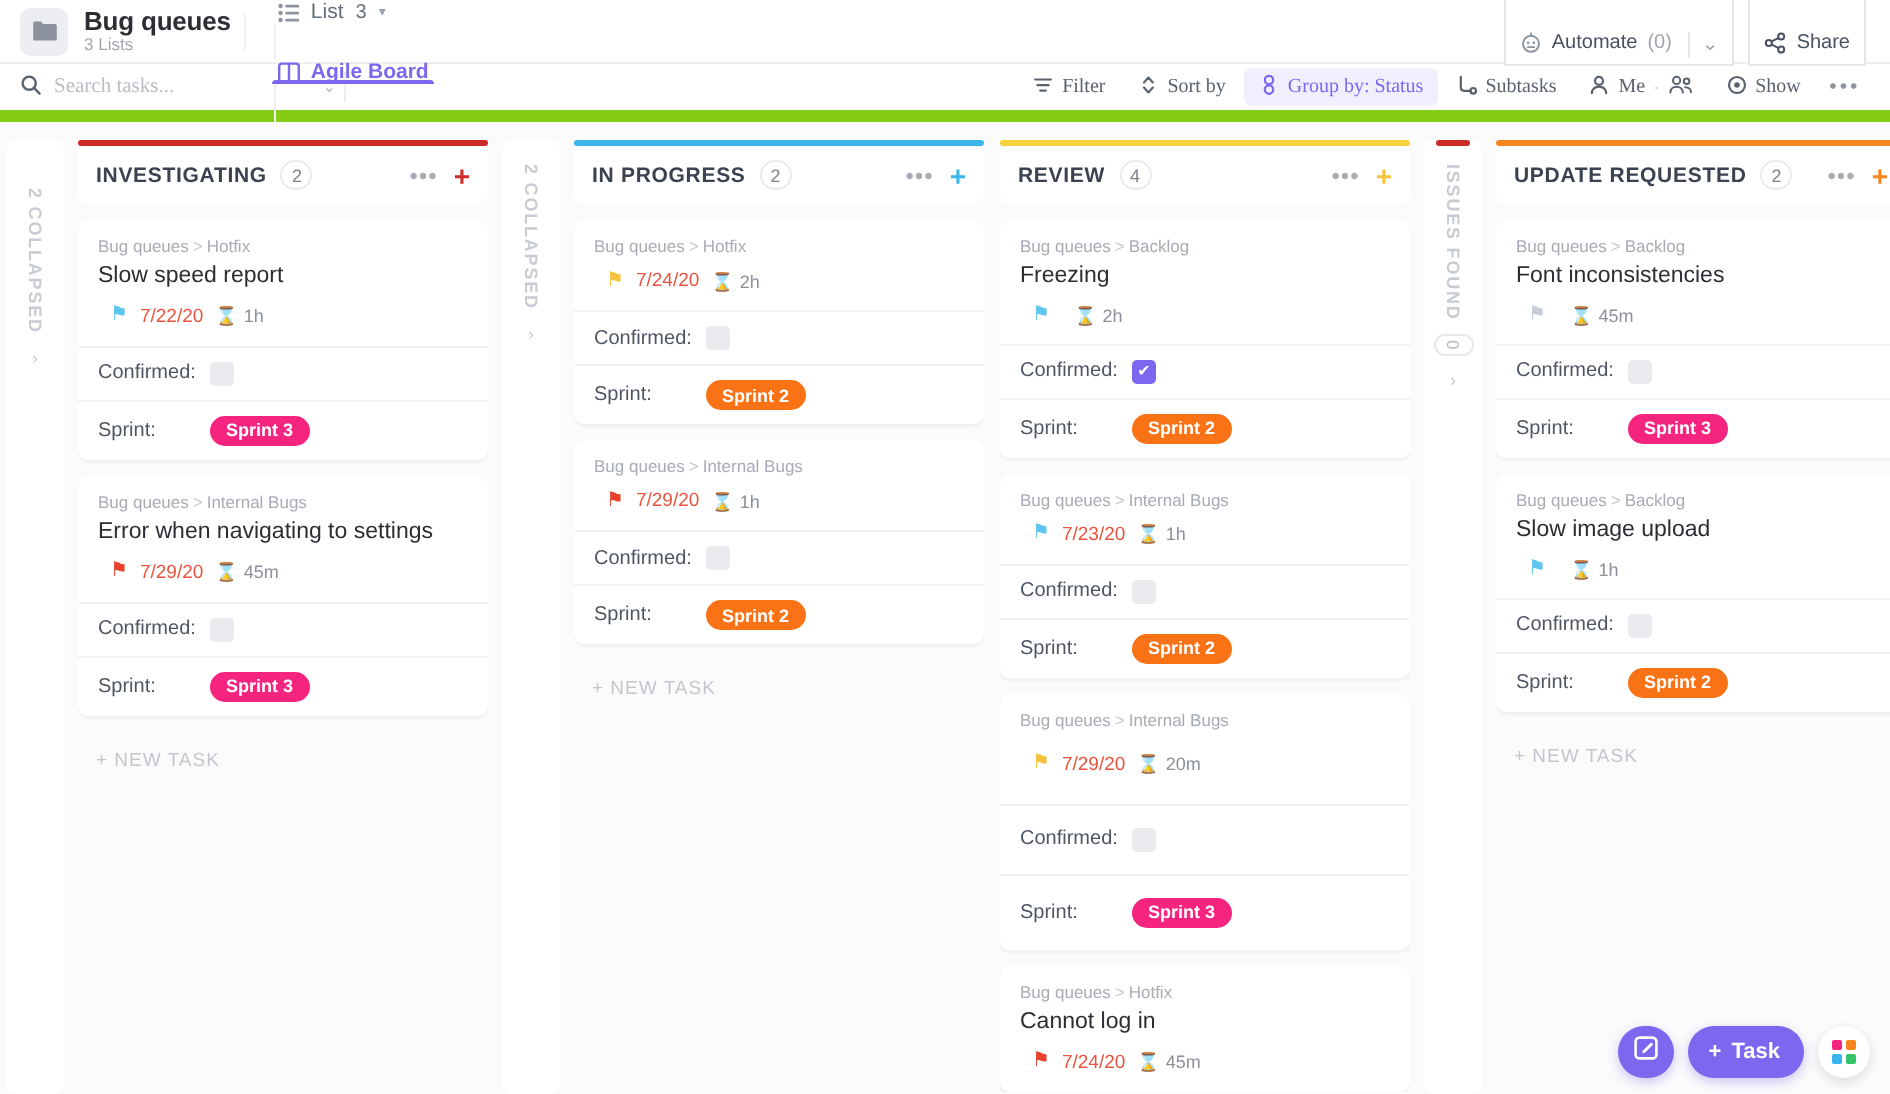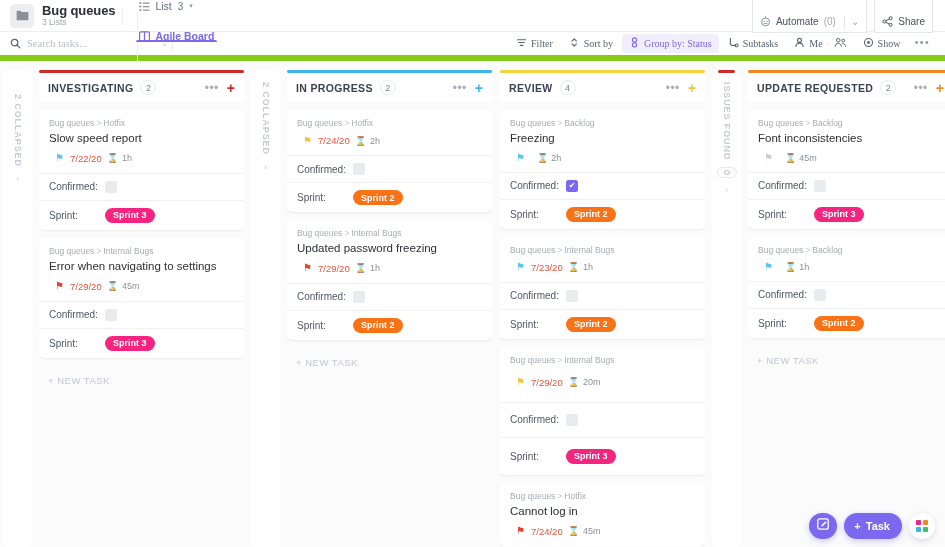--- a/index.html
+++ b/index.html
@@ -540,21 +540,20 @@
           <span class="lbl">Sprint:</span>
           <span class="tagpill" style="background:#f97316">Sprint 2</span>
         </div>
       </div>
 
       <div class="card">
         <div class="card-main">
           <div class="crumb">
             <span>Bug queues</span><span class="sep">&gt;</span><span>Internal Bugs</span>
           </div>
-          <div class="ctitle">Updated password freezing</div>
           <div class="cmeta">
             <span class="flag" style="color:#e8402a">⚑</span>
             <span class="cdate">7/29/20</span>
             <span class="ctime">
                 <span class="hg">⌛</span>
                 <span>1h</span>
               </span>
           </div>
         </div>
         <div class="crow">
@@ -718,20 +717,21 @@
           <span class="lbl">Sprint:</span>
           <span class="tagpill" style="background:#f5257f">Sprint 3</span>
         </div>
       </div>
 
       <div class="card">
         <div class="card-main">
           <div class="crumb">
             <span>Bug queues</span><span class="sep">&gt;</span><span>Backlog</span>
           </div>
+          <div class="ctitle">Slow image upload</div>
           <div class="cmeta">
             <span class="flag" style="color:#5cc6ee">⚑</span>
             <span class="cdate"></span>
             <span class="ctime">
                 <span class="hg">⌛</span>
                 <span>1h</span>
               </span>
           </div>
         </div>
         <div class="crow">

